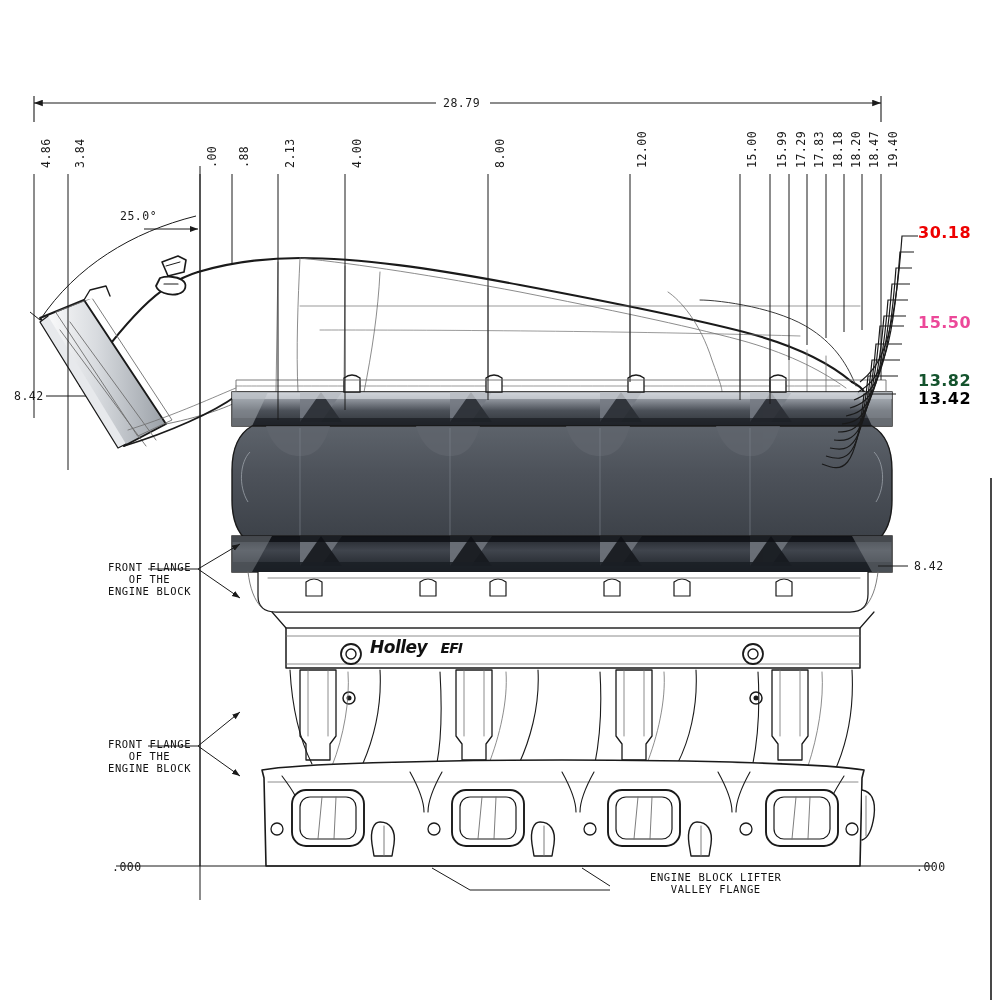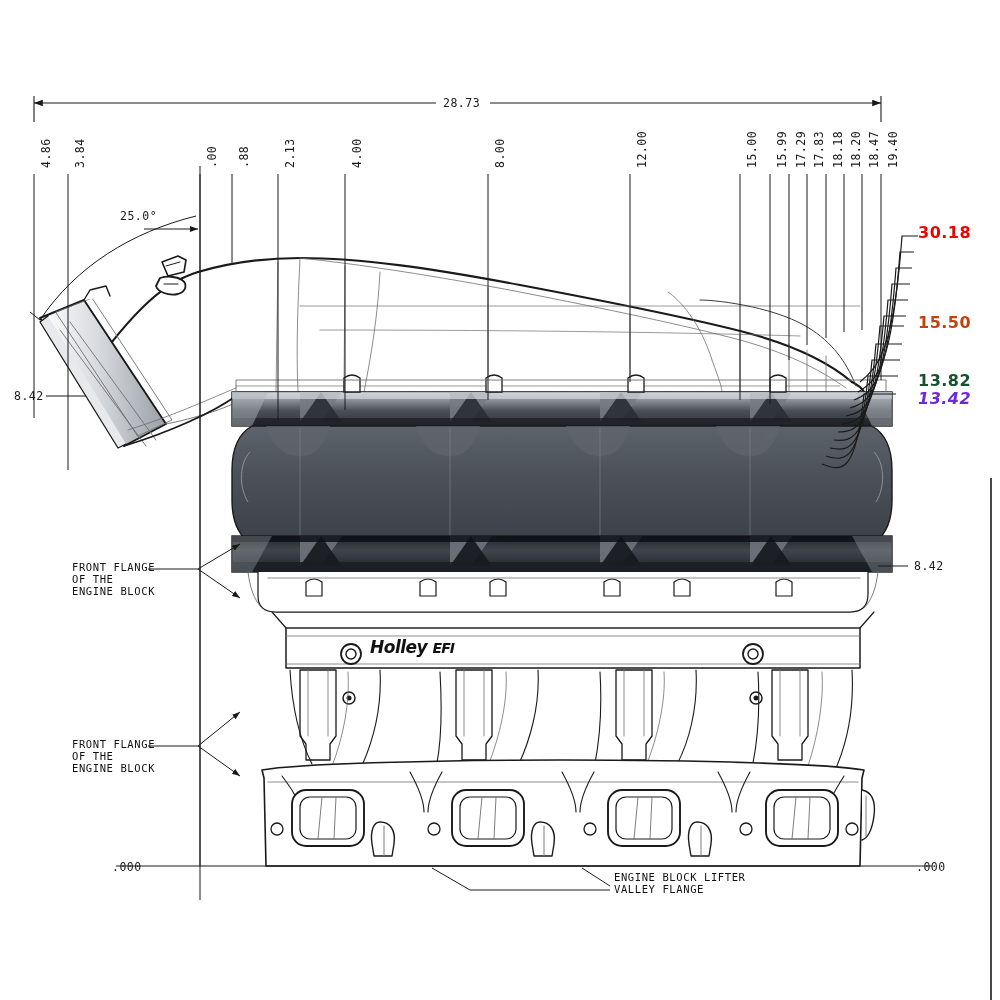--- a/index.html
+++ b/index.html
@@ -15,21 +15,21 @@
   }
   .vert{
     transform-origin:0 0;transform:rotate(-90deg);
   }
   .redtxt{
     position:absolute;font-family:"DejaVu Sans","Liberation Sans",sans-serif;
     font-size:16px;font-weight:bold;color:#ee0000;white-space:nowrap;letter-spacing:0.5px;
   }
   .notetxt{
     position:absolute;font-family:"DejaVu Sans Mono",monospace;font-size:10.5px;
-    color:#111;line-height:12px;text-align:left;white-space:pre;letter-spacing:0.6px;
+    color:#111;line-height:12px;text-align:center;white-space:pre;letter-spacing:0.6px;margin-left:36px;
   }
   .logo{
     position:absolute;font-family:"DejaVu Sans","Liberation Sans",sans-serif;
     font-style:italic;font-weight:bold;font-size:17px;color:#111;
     letter-spacing:-0.5px;white-space:nowrap;
   }
 </style>
 </head>
 <body>
 
@@ -401,45 +401,45 @@
       <div class="dimtxt vert" style="left: 775px; top: 168px;">15.99</div>
       <div class="dimtxt vert" style="left: 794px; top: 168px;">17.29</div>
       <div class="dimtxt vert" style="left: 812px; top: 168px;">17.83</div>
       <div class="dimtxt vert" style="left: 831px; top: 168px;">18.18</div>
       <div class="dimtxt vert" style="left: 849px; top: 168px;">18.20</div>
       <div class="dimtxt vert" style="left: 867px; top: 168px;">18.47</div>
       <div class="dimtxt vert" style="left: 886px; top: 168px;">19.40</div>
     </div>
   <div id="rightdims">
       <div class="redtxt" style="left: 918px; top: 223px; color: rgb(238, 0, 0);">30.18</div>
-      <div class="redtxt" style="left: 918px; top: 313px; color: #c2410c;">15.50</div>
+      <div class="redtxt" style="left: 918px; top: 313px; color: #ec4899;">15.50</div>
       <div class="redtxt" style="left: 918px; top: 371px; color: #14532d;">13.82</div>
-      <div class="redtxt" style="left: 918px; top: 389px; color: #6d28d9; font-style: italic;">13.42</div>
+      <div class="redtxt" style="left: 918px; top: 389px; color: #000000;">13.42</div>
     </div>
   <div id="notesbox">
       <div class="notetxt" style="left: 72px; top: 561px;">FRONT FLANGE
 OF THE
 ENGINE BLOCK</div>
       <div class="notetxt" style="left: 72px; top: 738px;">FRONT FLANGE
 OF THE
 ENGINE BLOCK</div>
       <div class="notetxt" style="left: 614px; top: 871px;">ENGINE BLOCK LIFTER
 VALLEY FLANGE</div>
     </div>
 
-  <div class="dimtxt" style="left:443px;top:96px;">28.73</div>
+  <div class="dimtxt" style="left:443px;top:96px;">28.79</div>
 
   <div class="dimtxt" style="left:120px;top:209px;">25.0°</div>
 
   <div class="dimtxt" style="left:14px;top:389px;">8.42</div>
 
   <div class="dimtxt" style="left:914px;top:559px;">8.42</div>
 
   <div class="dimtxt" style="left:112px;top:860px;">.000</div>
 
   <div class="dimtxt" style="left:916px;top:860px;">.000</div>
 
   <div class="logo" style="left:370px;top:637px;">
     <span>Holley</span>
-    <span style="font-size:14px;margin-left:0;letter-spacing:-1px;">EFI</span>
+    <span style="font-size:14px;margin-left:8px;letter-spacing:-1px;">EFI</span>
   </div>
 
 </div>
 
 </body></html>

